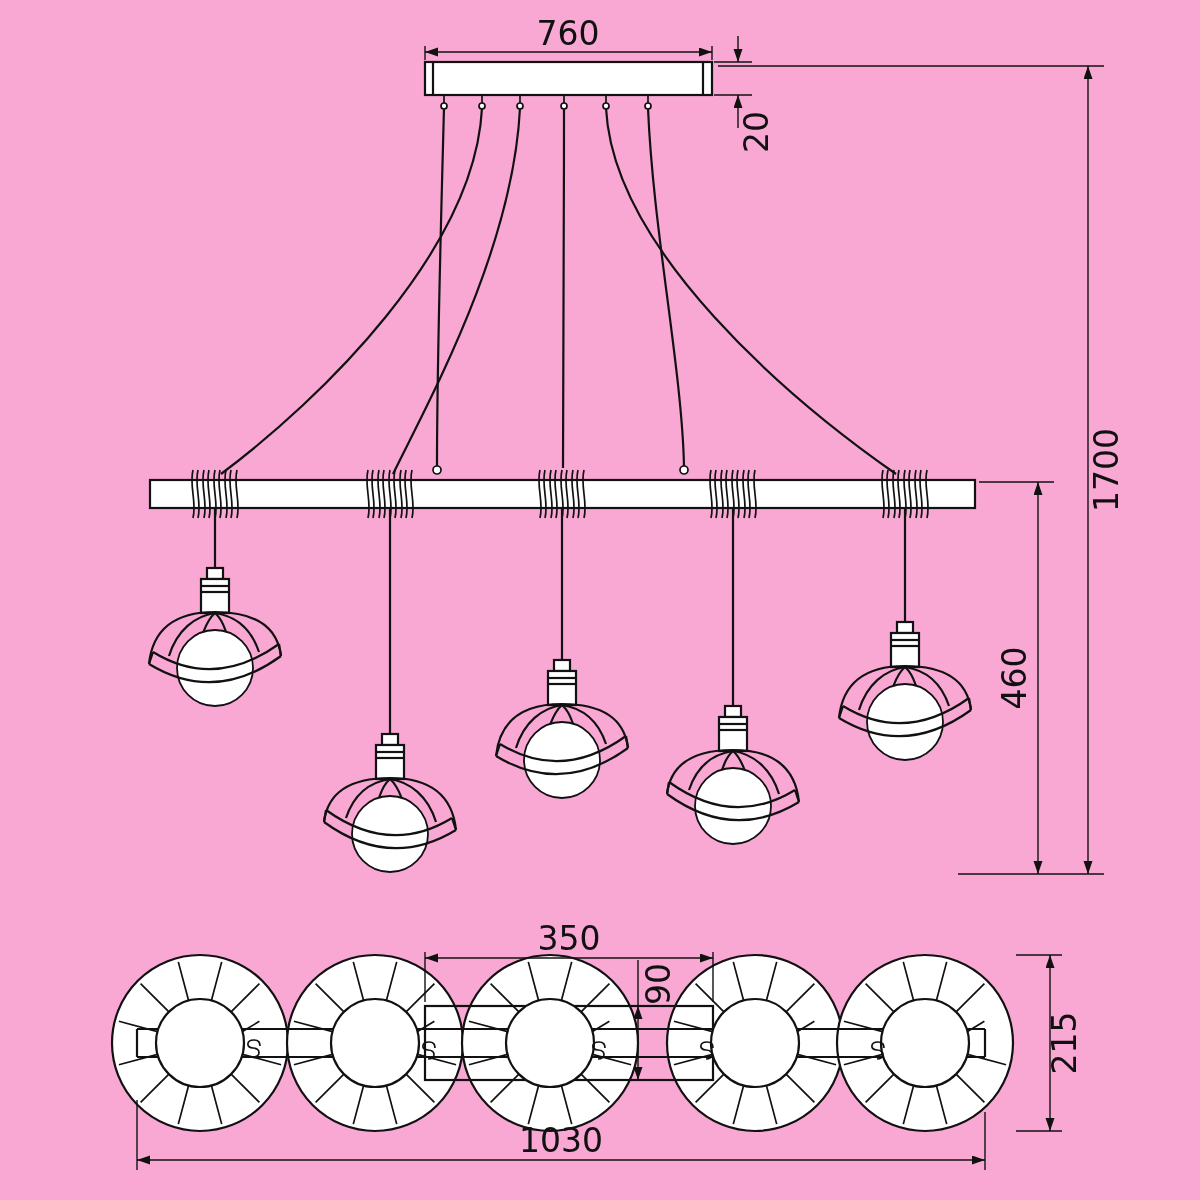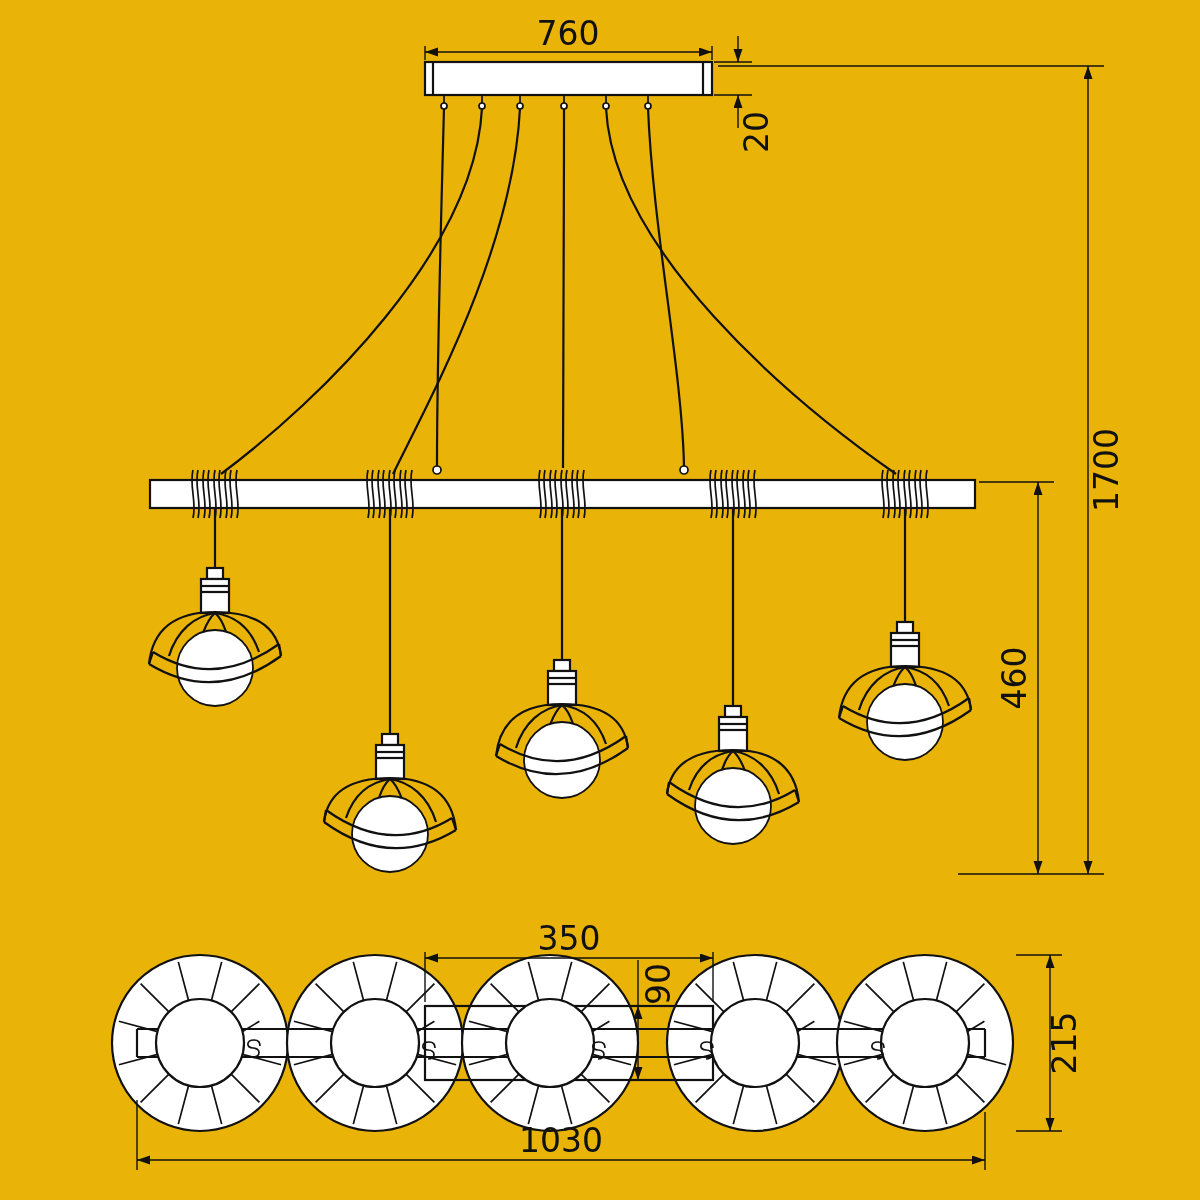--- a/index.html
+++ b/index.html
@@ -1,16 +1,16 @@
 <!DOCTYPE html>
 <html><head>
 <meta charset="utf-8">
 <style>
   html,body{margin:0;padding:0;background:#ffffff;}
-  .canvas{width:1200px;height:1200px;background:#eab308;position:relative;font-family:"DejaVu Sans",sans-serif;}
+  .canvas{width:1200px;height:1200px;background:#f9a8d4;position:relative;font-family:"DejaVu Sans",sans-serif;}
   svg{display:block;}
   .ln{stroke:#111111;stroke-width:2.2;fill:none;}
   .thin{stroke:#111111;stroke-width:1.7;fill:none;}
   .dim{stroke:#111111;stroke-width:1.4;fill:none;}
   .fillw{fill:#ffffff;}
   .dimtxt{font-family:"DejaVu Sans",sans-serif;font-size:33px;fill:#111111;stroke:none;}
 </style>
 </head>
 <body>
 

